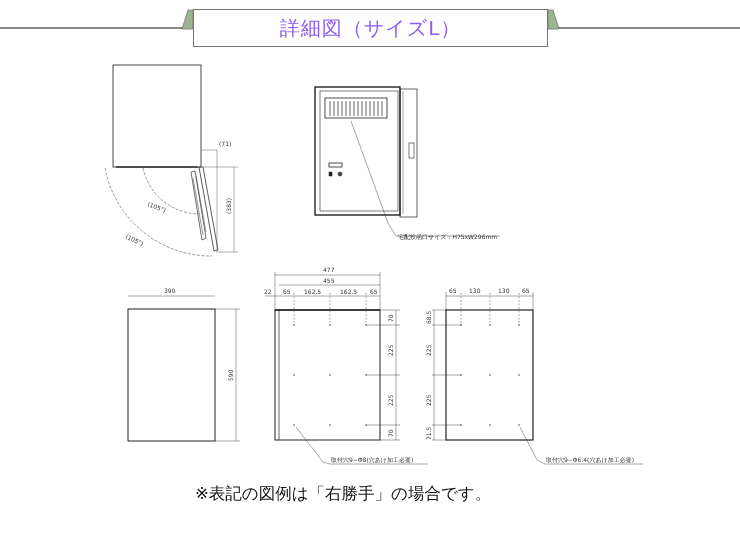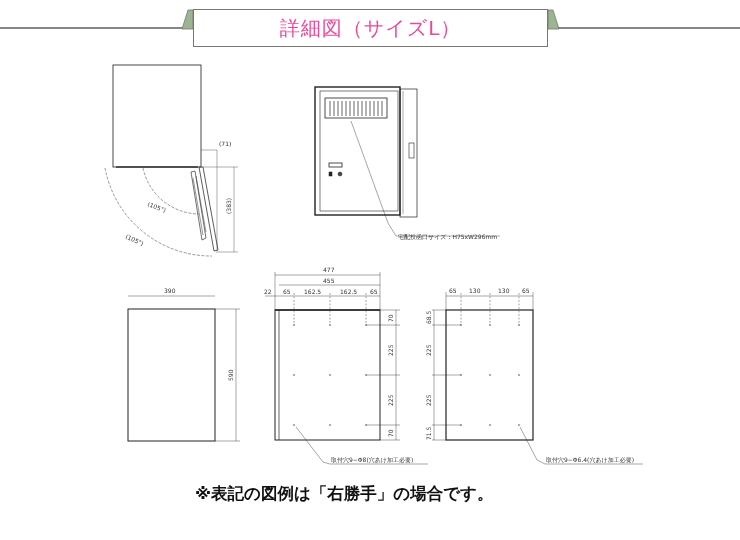--- a/index.html
+++ b/index.html
@@ -4,26 +4,26 @@
 <style>
   html, body { margin: 0; padding: 0; background: #ffffff; }
   body { width: 740px; height: 540px; position: relative; overflow: hidden;
          font-family: "DejaVu Sans", "Liberation Sans", sans-serif; color: #222; }
   .header-line { position: absolute; top: 27px; height: 2px; background: #8a8580; }
   .header-line.left { left: 0; width: 185px; }
   .header-line.right { left: 558px; width: 182px; }
   .title-box { position: absolute; left: 193px; top: 9px; width: 355px; height: 38px;
                border: 1px solid #7a7570; background: #fff; box-sizing: border-box;
                display: flex; align-items: center; justify-content: center;
-               font-size: 20px; letter-spacing: 1px; color: #ec4899; }
+               font-size: 20px; letter-spacing: 1px; color: #8b5cf6; }
   svg.drawing { position: absolute; left: 0; top: 0; }
   .dim { font-family: "DejaVu Sans", sans-serif; font-size: 6px; fill: #333; }
   .callout { font-family: "DejaVu Sans", sans-serif; font-size: 6px; fill: #333; }
   .notes { position: absolute; left: 195px; top: 484px; font-size: 16.5px; line-height: 19px;
-           color: #111; font-weight: bold; text-align: center; }
+           color: #111; font-weight: normal; text-align: center; }
   .notes div { white-space: nowrap; }
 </style>
 </head>
 <body>
 
 <div class="header-line left"></div>
 <div class="header-line right"></div>
 <svg class="drawing" width="740" height="60">
   <polygon points="182,29 193,29 193,10 188,10" fill="#9bb592" stroke="#7a7570" stroke-width="0.8"></polygon>
   <polygon points="548,10 548,29 559,29 553,10" fill="#9bb592" stroke="#7a7570" stroke-width="0.8"></polygon>

